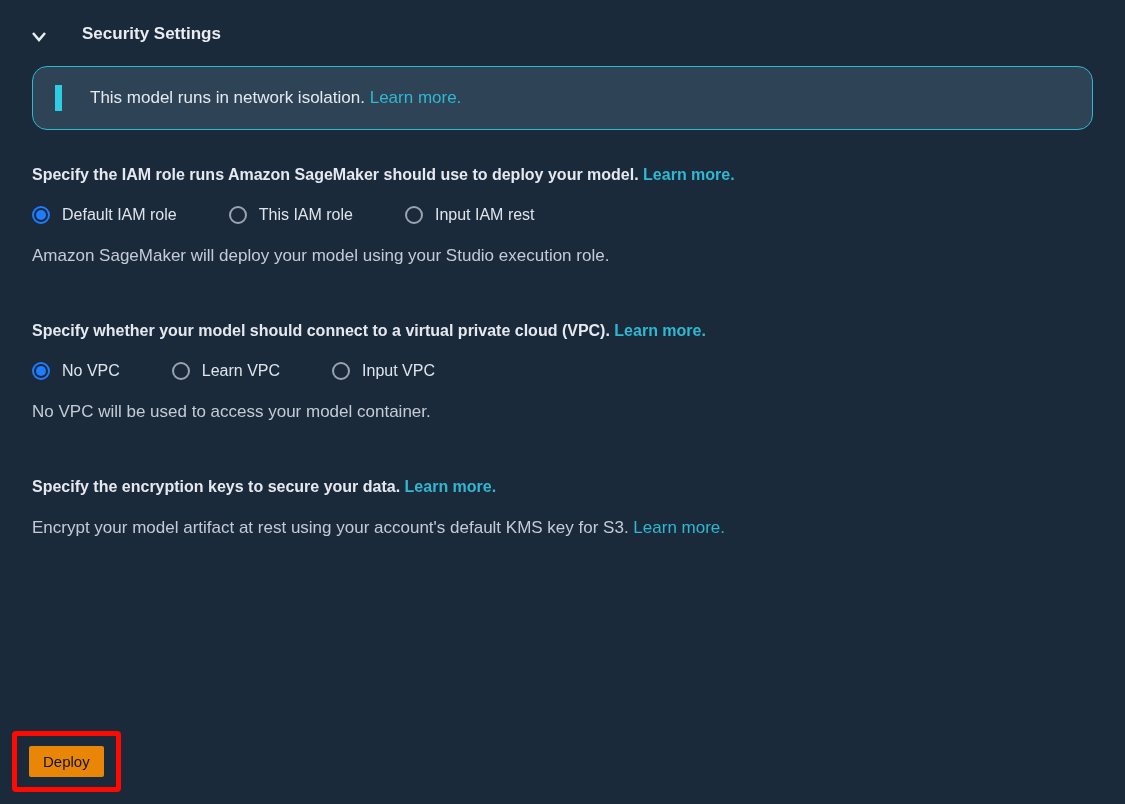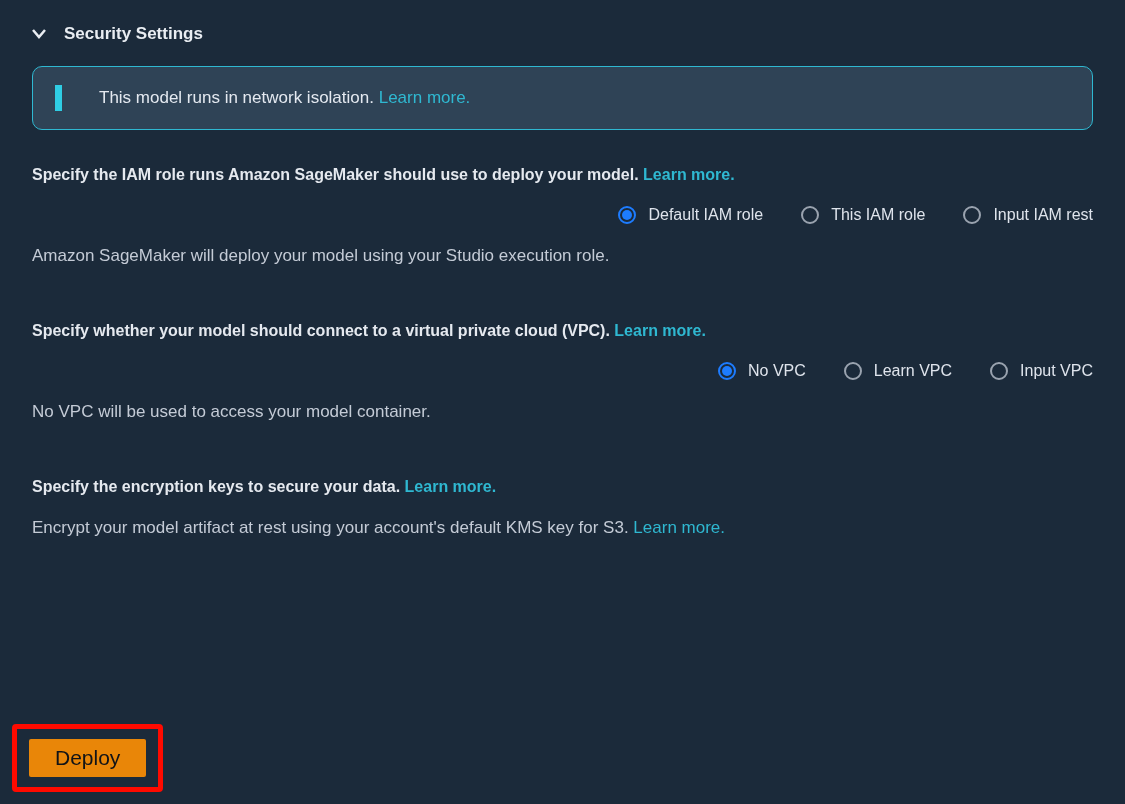--- a/index.html
+++ b/index.html
@@ -8,46 +8,46 @@
       color: #d1d5db;
       font-family: "Amazon Ember", "Helvetica Neue", Arial, sans-serif;
       font-size: 15px;
       width: 1125px;
       height: 804px;
       padding: 24px 32px;
       position: relative;
     }
     .section-header {
       display: flex;
-      align-items: center;
-      gap: 18px;
+      align-items: flex-end;
+      gap: 36px;
       margin-bottom: 22px;
       cursor: pointer;
     }
     .chevron {
       width: 14px;
       height: 14px;
       display: inline-flex;
       align-items: center;
       justify-content: center;
     }
     .chevron svg { width: 14px; height: 10px; }
     .section-title {
       font-weight: 700;
       font-size: 17px;
       color: #e9edf2;
     }
     .info-banner {
       border: 1px solid #2fb8d1;
       background: #2f4356;
-      border-radius: 10px;
+      border-radius: 15px;
       padding: 18px 22px;
       display: flex;
       align-items: center;
-      gap: 37px;
+      gap: 28px;
       margin-bottom: 36px;
     }
     .banner-marker {
       width: 7px;
       height: 26px;
       background: #2fcde4;
     }
     .banner-text {
       font-size: 17px;
       color: #e4e9f0;
@@ -59,23 +59,22 @@
     .config-block { margin-bottom: 56px; }
     .config-heading {
       font-weight: 700;
       font-size: 16px;
       color: #e5e9ef;
       margin-bottom: 22px;
     }
     .radio-row {
       display: flex;
       align-items: center;
-      gap: 38px;
+      gap: 52px;
       margin-bottom: 22px;
-      justify-content: flex-end;
     }
     .radio-option {
       display: flex;
       align-items: center;
       gap: 12px;
       cursor: pointer;
     }
     .radio-outer {
       width: 18px;
       height: 18px;
@@ -108,22 +107,22 @@
       left: 12px;
       bottom: 12px;
       border: 5px solid #ff0a00;
       padding: 10px 12px;
       border-radius: 4px;
     }
     .deploy-btn {
       background: #e98608;
       color: #111317;
       border: none;
-      padding: 7px 26px;
-      font-size: 21px;
+      padding: 7px 14px;
+      font-size: 15px;
       cursor: pointer;
       border-radius: 2px;
     }
   </style>
 </head>
 <body>
 
 <div class="section-header">
   <span class="chevron">
     <svg viewBox="0 0 14 10">

